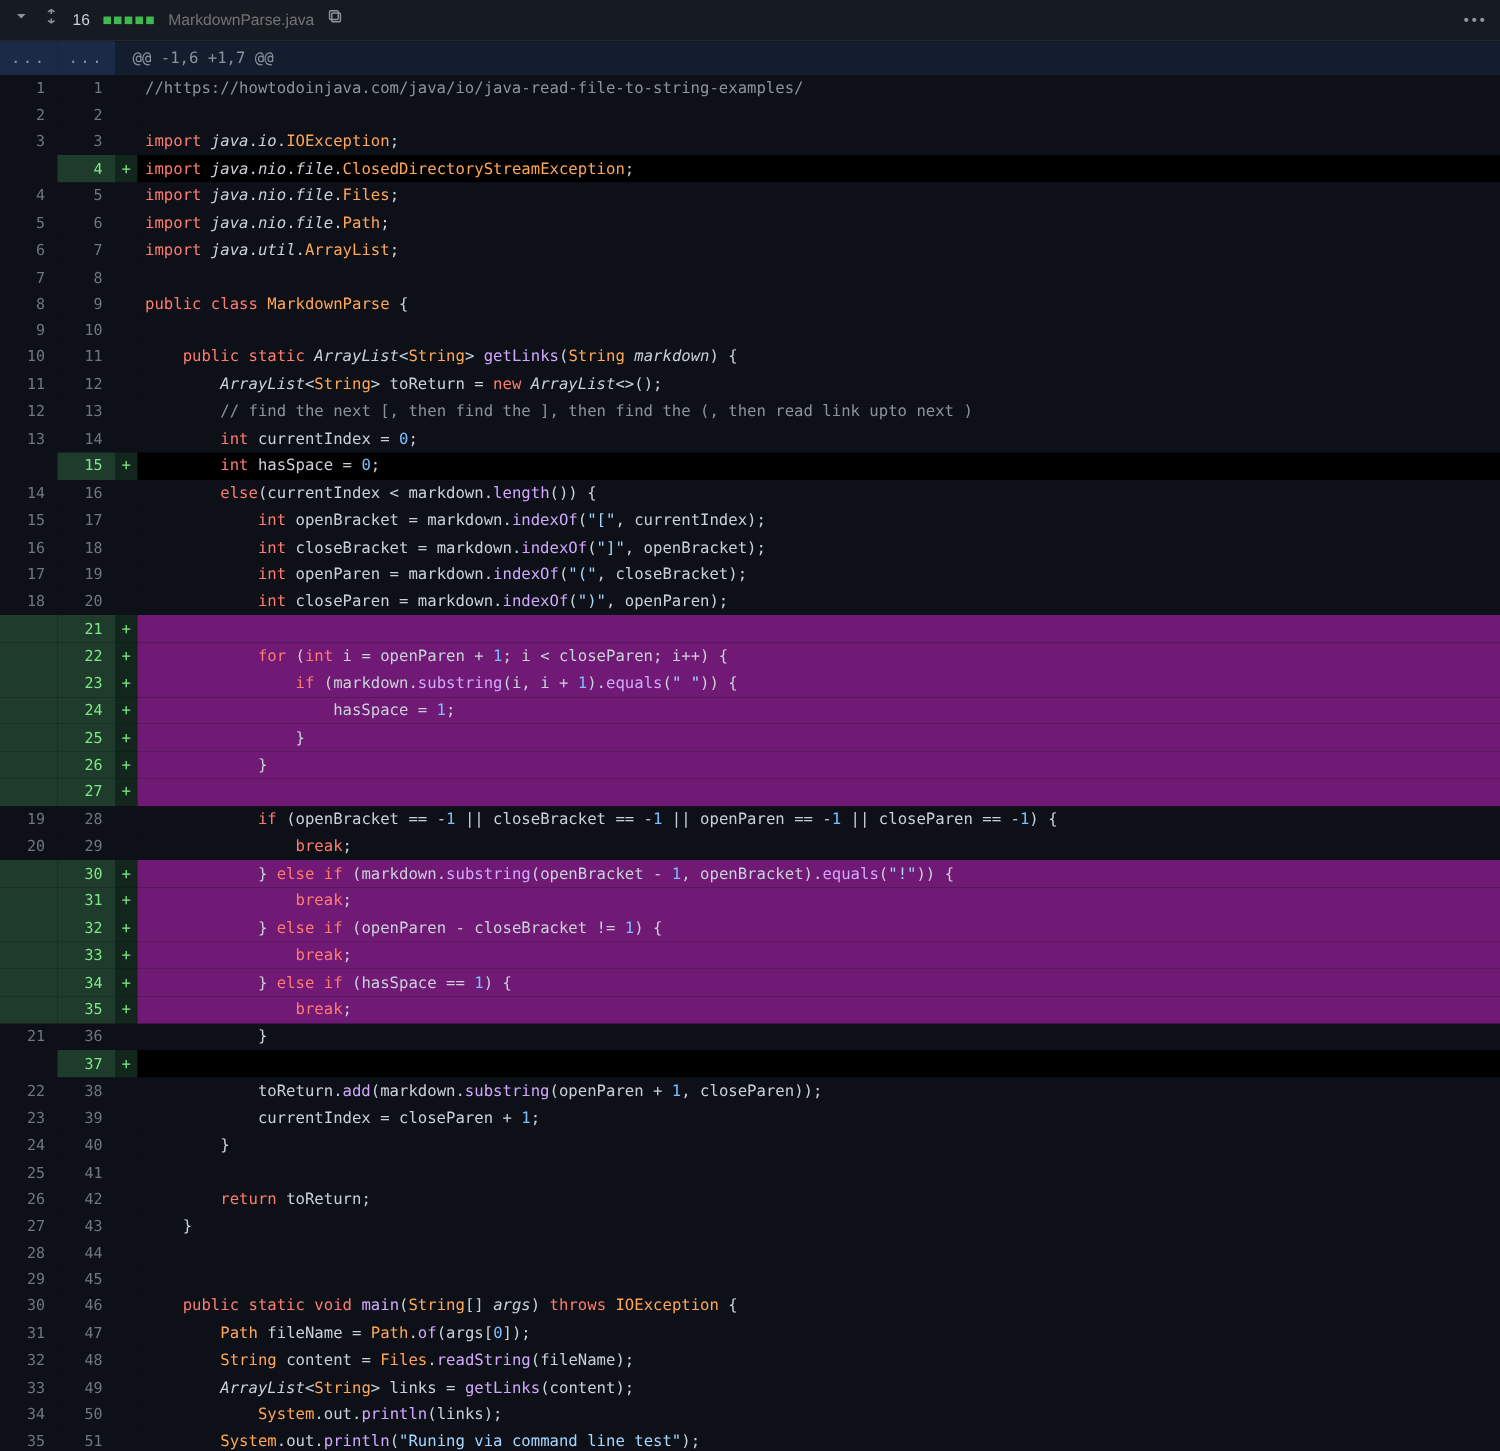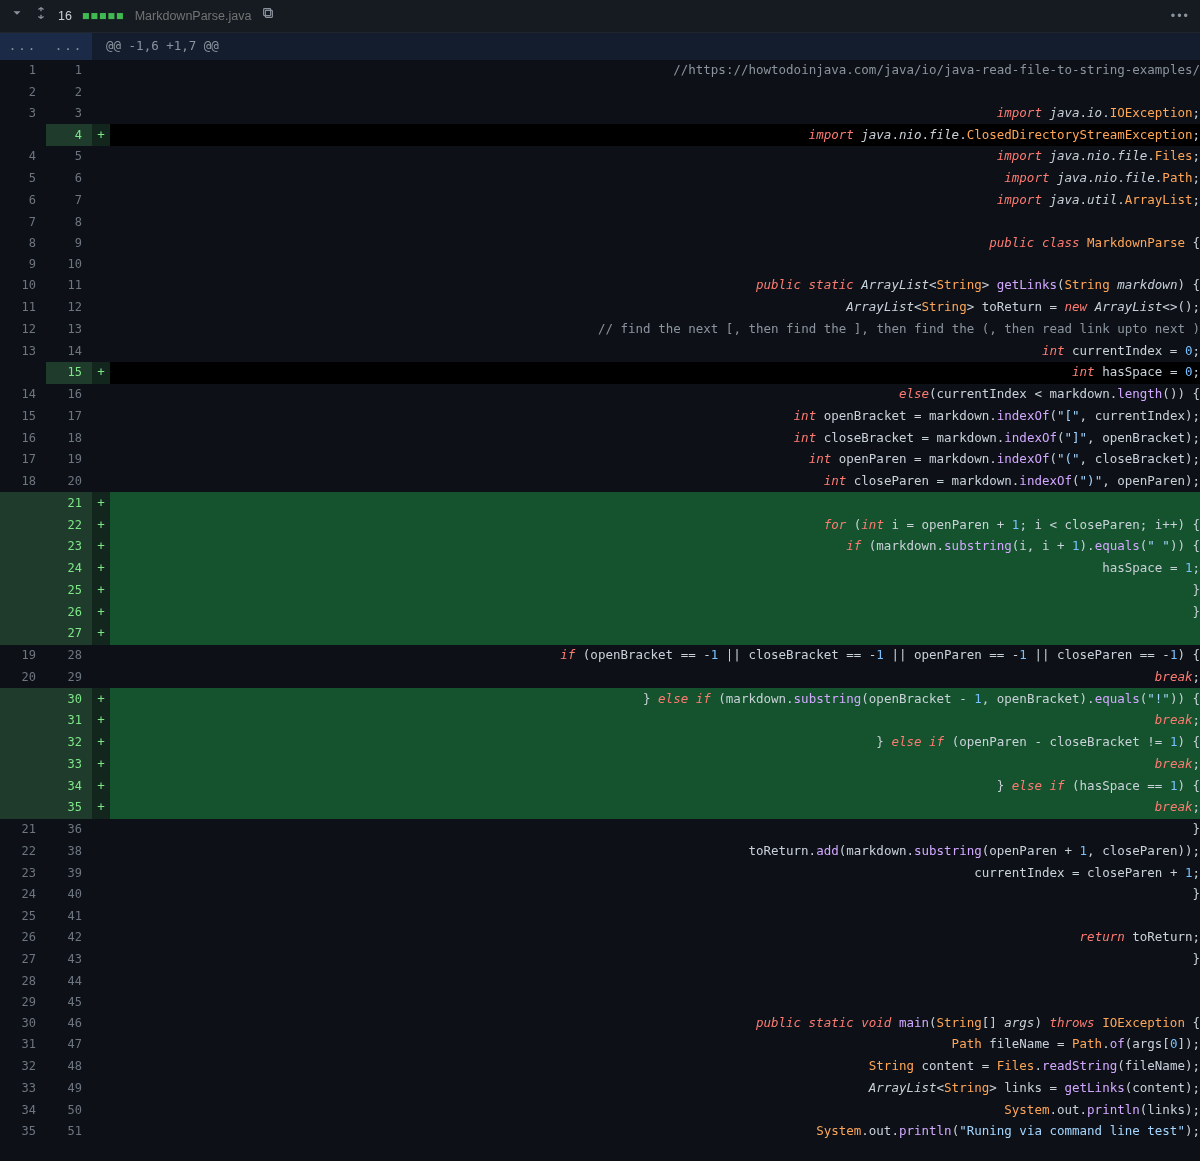--- a/index.html
+++ b/index.html
@@ -70,33 +70,32 @@
     background:#0d1117;
     user-select:none;
     vertical-align:top;
     padding:1.5px 0;
   }
   td.code {
     padding:1.5px 0 1.5px 6px;
     white-space:pre;
     background:#0d1117;
     vertical-align:top;
-    text-align:right;
   }
   tr.added td.ln.old { background:#0d1117; }
   tr.added td.ln.new { background:#1f3b2b; color:#7ee787;}
   tr.added td.mark { background:#12261e; color:#7ee787;}
   tr.added td.code { background:#000000; }
   tr.added-block td.ln.old { background:#1f3b2b; }
   tr.added-block td.ln.new { background:#1f3b2b; color:#7ee787;}
   tr.added-block td.mark { background:#12261e; color:#7ee787;}
-  tr.added-block td.code { background:#14532d; }
+  tr.added-block td.code { background:#701a75; }
 
   
-  .k-red { color:#ff7b72;font-style:italic; }      
+  .k-red { color:#ff7b72; }      
   .k-purple { color:#d2a8ff; }   
   .str { color:#a5d6ff; }        
   .num { color:#79c0ff; }        
   .com { color:#8b949e; }        
   .ty  { color:#ffa657; }        
   .plain { color:#c9d1d9;font-style:italic; } 
 </style>
 </head>
 <body>
 
@@ -347,20 +346,26 @@
         <td class="ln new">35</td>
         <td class="mark">+</td>
         <td class="code">                <span class="k-red">break</span>;</td>
       </tr>
       <tr>
         <td class="ln old">21</td>
         <td class="ln new">36</td>
         <td class="mark"></td>
         <td class="code">            }</td>
       </tr>
+      <tr class="added">
+        <td class="ln old"></td>
+        <td class="ln new">37</td>
+        <td class="mark">+</td>
+        <td class="code"><span class="plain"></span></td>
+      </tr>
       <tr>
         <td class="ln old">22</td>
         <td class="ln new">38</td>
         <td class="mark"></td>
         <td class="code">            toReturn.<span class="k-purple">add</span>(markdown.<span class="k-purple">substring</span>(openParen + <span class="num">1</span>, closeParen));</td>
       </tr>
       <tr>
         <td class="ln old">23</td>
         <td class="ln new">39</td>
         <td class="mark"></td>

